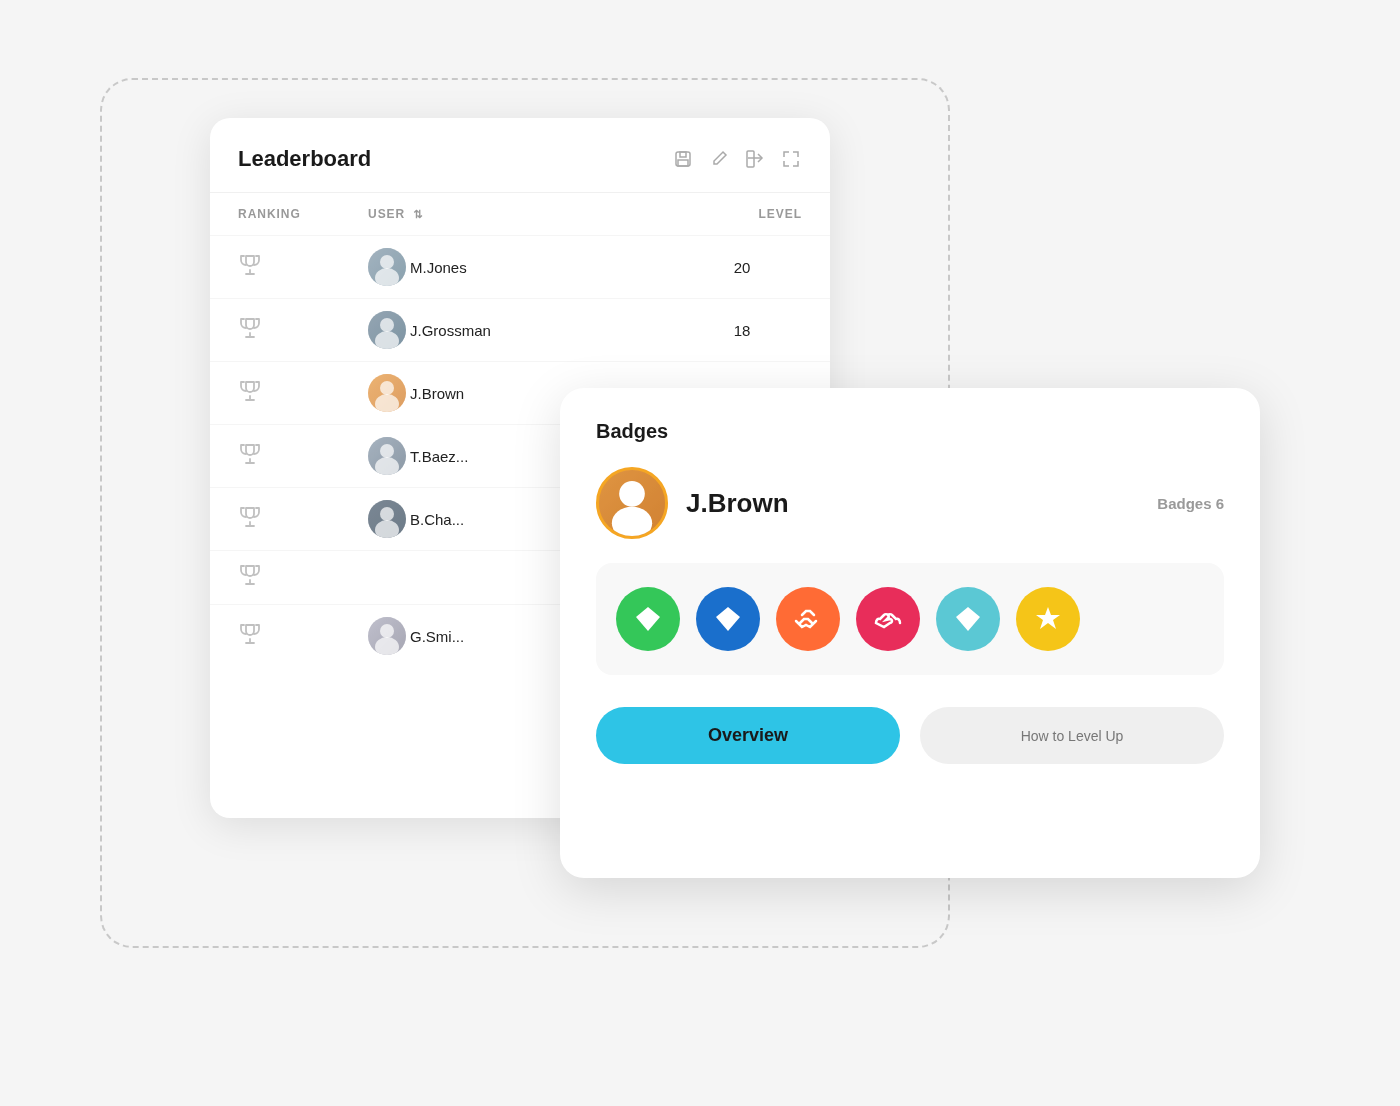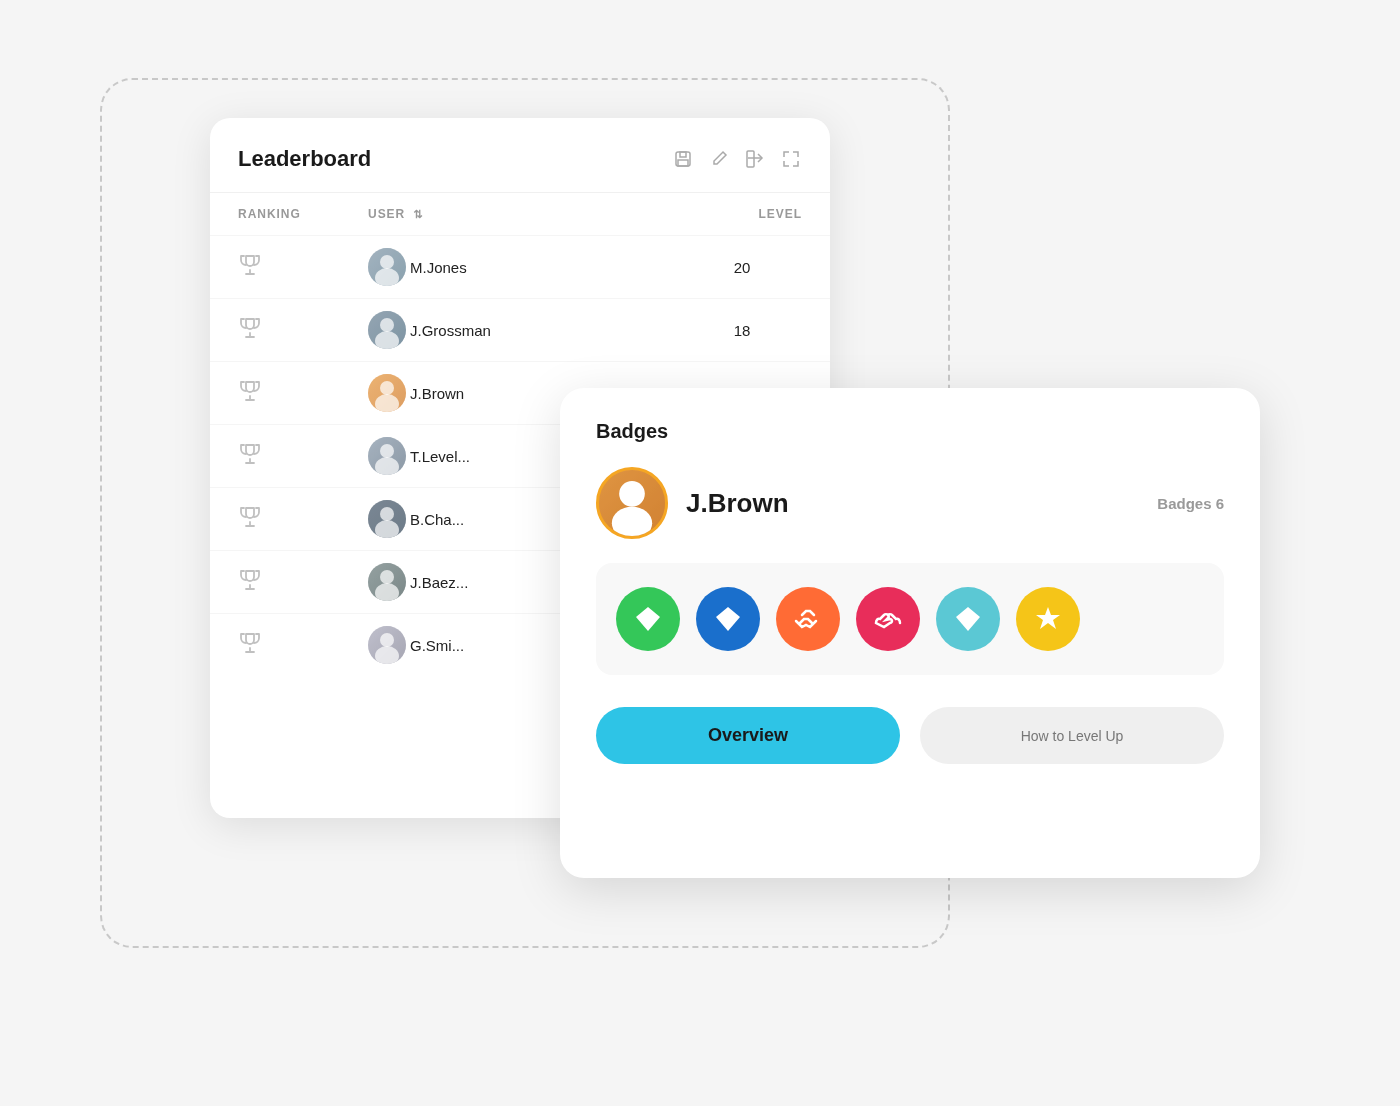--- a/index.html
+++ b/index.html
@@ -374,21 +374,21 @@
       </svg>
     </div>
     <div class="user-cell">
       <div class="avatar t-hodg">
         <svg width="38" height="38" viewBox="0 0 38 38">
           <circle cx="19" cy="38" r="38" fill="rgba(255,255,255,0.2)"></circle>
           <circle cx="19" cy="14" r="7" fill="rgba(255,255,255,0.7)"></circle>
           <ellipse cx="19" cy="30" rx="12" ry="10" fill="rgba(255,255,255,0.7)"></ellipse>
         </svg>
       </div>
-      <span class="user-name">T.Level...</span>
+      <span class="user-name">T.Baez...</span>
     </div>
     <div class="level-cell"></div>
   </div>
         <div class="table-row">
     <div class="trophy-icon">
       <svg width="24" height="24" viewBox="0 0 24 24" fill="none" stroke="#c0c0c0" stroke-width="1.8" stroke-linecap="round" stroke-linejoin="round">
         <path d="M8 21h8M12 17v4M6 3H3v4a5 5 0 005 5M18 3h3v4a5 5 0 01-5 5"></path>
         <path d="M8 3h8v6a4 4 0 01-8 0V3z"></path>
       </svg>
     </div>
@@ -403,30 +403,20 @@
       <span class="user-name">B.Cha...</span>
     </div>
     <div class="level-cell"></div>
   </div>
         <div class="table-row">
     <div class="trophy-icon">
       <svg width="24" height="24" viewBox="0 0 24 24" fill="none" stroke="#c0c0c0" stroke-width="1.8" stroke-linecap="round" stroke-linejoin="round">
         <path d="M8 21h8M12 17v4M6 3H3v4a5 5 0 005 5M18 3h3v4a5 5 0 01-5 5"></path>
         <path d="M8 3h8v6a4 4 0 01-8 0V3z"></path>
       </svg>
-    </div>
-    <div class="user-cell">
-      <div class="avatar j-baez">
-        <svg width="38" height="38" viewBox="0 0 38 38">
-          <circle cx="19" cy="38" r="38" fill="rgba(255,255,255,0.2)"></circle>
-          <circle cx="19" cy="14" r="7" fill="rgba(255,255,255,0.7)"></circle>
-          <ellipse cx="19" cy="30" rx="12" ry="10" fill="rgba(255,255,255,0.7)"></ellipse>
-        </svg>
-      </div>
-      <span class="user-name">J.Baez...</span>
     </div>
     <div class="level-cell"></div>
   </div>
         <div class="table-row">
     <div class="trophy-icon">
       <svg width="24" height="24" viewBox="0 0 24 24" fill="none" stroke="#c0c0c0" stroke-width="1.8" stroke-linecap="round" stroke-linejoin="round">
         <path d="M8 21h8M12 17v4M6 3H3v4a5 5 0 005 5M18 3h3v4a5 5 0 01-5 5"></path>
         <path d="M8 3h8v6a4 4 0 01-8 0V3z"></path>
       </svg>
     </div>

